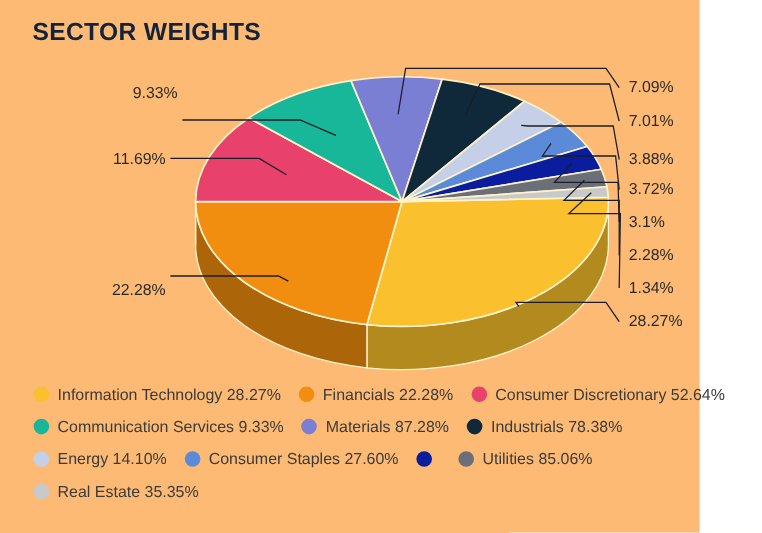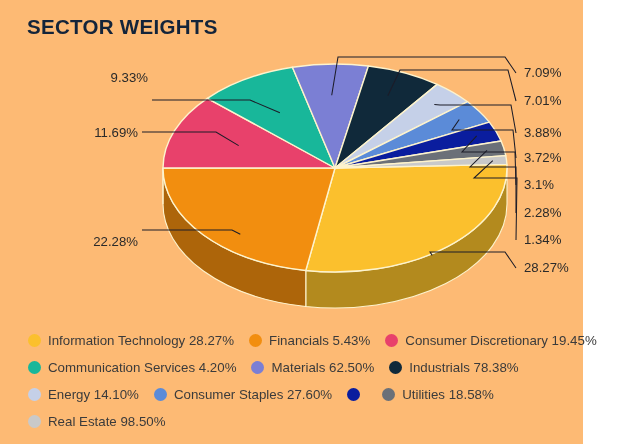--- a/index.html
+++ b/index.html
@@ -34,21 +34,21 @@
     fill: #2a2a2a;
     font-family: "Liberation Sans", sans-serif;
   }
   .callout-line {
     fill: none;
     stroke: #1c1c28;
     stroke-width: 1.05px;
   }
   #legend {
     position: absolute;
-    left: 28px; top: 331px;
+    left: 28px; top: 319px;
     width: 600px;
     display: flex;
     flex-wrap: wrap;
   }
   .legend-item {
     display: flex;
     align-items: center;
     margin-right: 15px;
     margin-bottom: 9px;
     height: 18px;
@@ -121,55 +121,55 @@
       </g>
   </svg>
 
   <div id="legend">
       <div class="legend-item">
         <span class="legend-swatch" style="background: rgb(251, 192, 45);"></span>
         <span class="legend-text">Information Technology 28.27%</span>
       </div>
       <div class="legend-item">
         <span class="legend-swatch" style="background: rgb(242, 142, 15);"></span>
-        <span class="legend-text">Financials 5.43%</span>
+        <span class="legend-text">Financials 22.28%</span>
       </div>
       <div class="legend-item">
         <span class="legend-swatch" style="background: rgb(232, 65, 107);"></span>
-        <span class="legend-text">Consumer Discretionary 19.45%</span>
+        <span class="legend-text">Consumer Discretionary 52.64%</span>
       </div>
       <div class="lg-break"></div>
       <div class="legend-item">
         <span class="legend-swatch" style="background: rgb(24, 183, 154);"></span>
-        <span class="legend-text">Communication Services 4.20%</span>
+        <span class="legend-text">Communication Services 9.33%</span>
       </div>
       <div class="legend-item">
         <span class="legend-swatch" style="background: rgb(123, 127, 212);"></span>
-        <span class="legend-text">Materials 62.50%</span>
+        <span class="legend-text">Materials 87.28%</span>
       </div>
       <div class="legend-item">
         <span class="legend-swatch" style="background: rgb(16, 41, 58);"></span>
         <span class="legend-text">Industrials 78.38%</span>
       </div>
       <div class="lg-break"></div>
       <div class="legend-item">
         <span class="legend-swatch" style="background: rgb(197, 208, 232);"></span>
         <span class="legend-text">Energy 14.10%</span>
       </div>
       <div class="legend-item">
         <span class="legend-swatch" style="background: rgb(91, 139, 216);"></span>
         <span class="legend-text">Consumer Staples 27.60%</span>
       </div>
       <div class="legend-item">
         <span class="legend-swatch" style="background: rgb(10, 29, 158);"></span>
       </div>
       <div class="legend-item">
         <span class="legend-swatch" style="background: rgb(107, 112, 120);"></span>
-        <span class="legend-text">Utilities 18.58%</span>
+        <span class="legend-text">Utilities 85.06%</span>
       </div>
       <div class="lg-break"></div>
       <div class="legend-item">
         <span class="legend-swatch" style="background: rgb(201, 201, 201);"></span>
-        <span class="legend-text">Real Estate 98.50%</span>
+        <span class="legend-text">Real Estate 35.35%</span>
       </div>
     </div>
 
 </div>
 
 </body></html>

